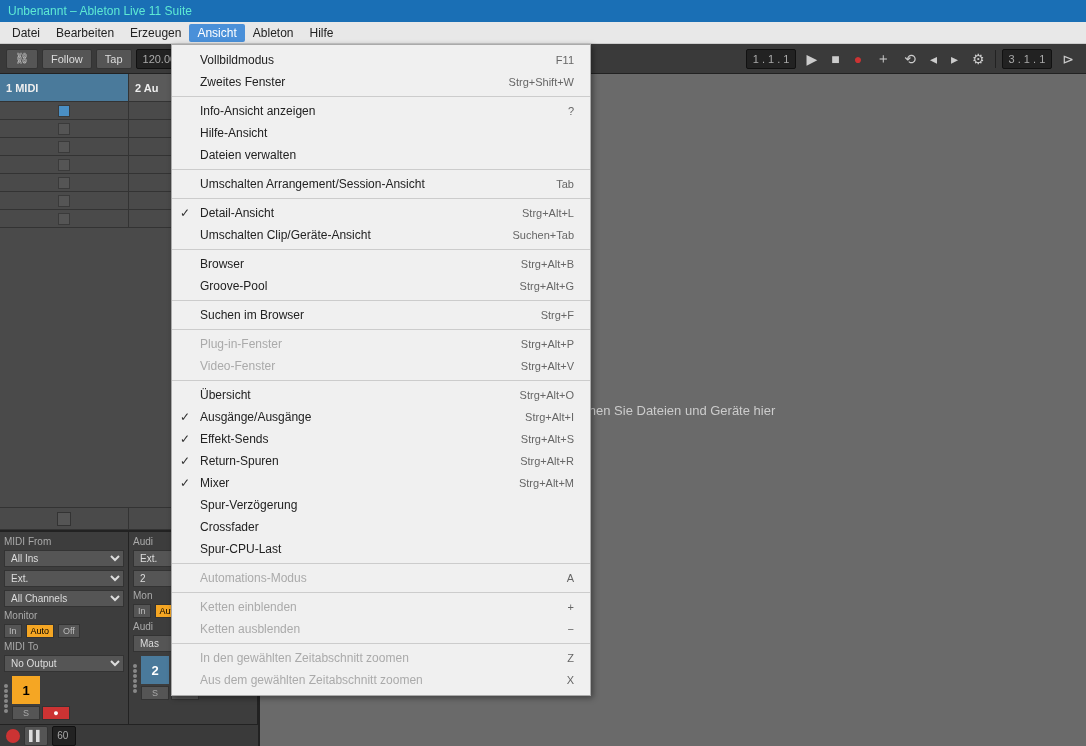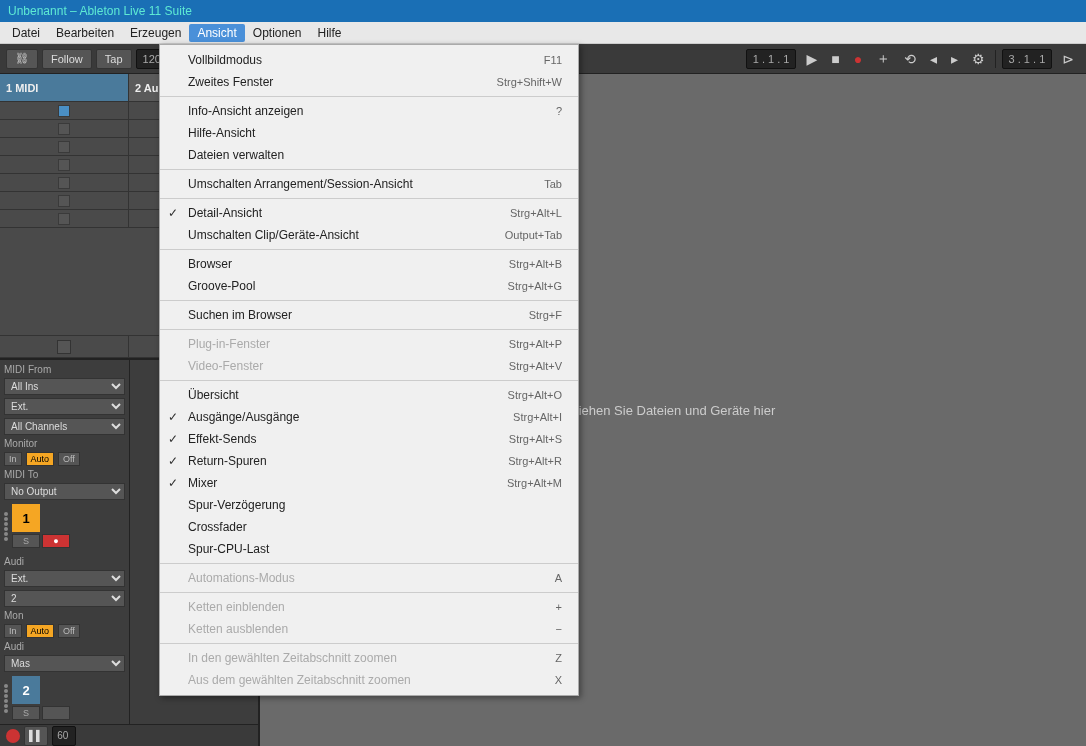--- a/index.html
+++ b/index.html
@@ -130,21 +130,21 @@
       align-items: center;
       justify-content: center;
       color: #ccc;
       font-size: 13px;
     }
 
     
     #dropdown-menu {
       position: absolute;
       top: 44px;
-      left: 159px;
+      left: 171px;
       background: #f0f0f0;
       border: 1px solid #aaa;
       box-shadow: 2px 2px 6px rgba(0,0,0,0.4);
       z-index: 200;
       min-width: 420px;
       padding: 4px 0;
     }
     .dd-item {
       display: flex;
       align-items: center;
@@ -277,21 +277,21 @@
       background: #555;
       border: 1px solid #3a3a3a;
       cursor: pointer;
     }
 
     
     .bottom-props {
       background: #3d3d3d;
       border-top: 2px solid #222;
       display: flex;
-      flex-direction: column;
+      flex-direction: row;
     }
     .props-col {
       width: 130px;
       border-right: 1px solid #222;
       padding: 4px;
     }
     .dot { width: 4px; height: 4px; background: #888; border-radius: 50%; }
 
     .rec-btn {
       width: 14px;
@@ -306,21 +306,21 @@
 
 <div id="title-bar">
   <span>Unbenannt – Ableton Live 11 Suite</span>
 </div>
 
 <div id="menu-bar">
   <span class="menu-item">Datei</span>
   <span class="menu-item">Bearbeiten</span>
   <span class="menu-item">Erzeugen</span>
   <span class="menu-item active">Ansicht</span>
-  <span class="menu-item">Optionen</span>
+  <span class="menu-item">Ableton</span>
   <span class="menu-item">Hilfe</span>
 </div>
 
 <div id="top-bars">
   <div class="top-left-section">
     <button class="toolbar-btn">⛓</button>
     <button class="toolbar-btn">Follow</button>
     <button class="toolbar-btn">Tap</button>
     <div class="toolbar-num">120.00</div>
   </div>
@@ -572,21 +572,21 @@
       <span class="dd-shortcut">Tab</span>
     </div>
     <div class="dd-separator"></div>
     <div class="dd-item">
       <span class="dd-check">✓</span>
       <span>Detail-Ansicht</span>
       <span class="dd-shortcut">Strg+Alt+L</span>
     </div>
     <div class="dd-item">
       <span>Umschalten Clip/Geräte-Ansicht</span>
-      <span class="dd-shortcut">Output+Tab</span>
+      <span class="dd-shortcut">Suchen+Tab</span>
     </div>
     <div class="dd-separator"></div>
     <div class="dd-item">
       <span>Browser</span>
       <span class="dd-shortcut">Strg+Alt+B</span>
     </div>
     <div class="dd-item">
       <span>Groove-Pool</span>
       <span class="dd-shortcut">Strg+Alt+G</span>
     </div>

